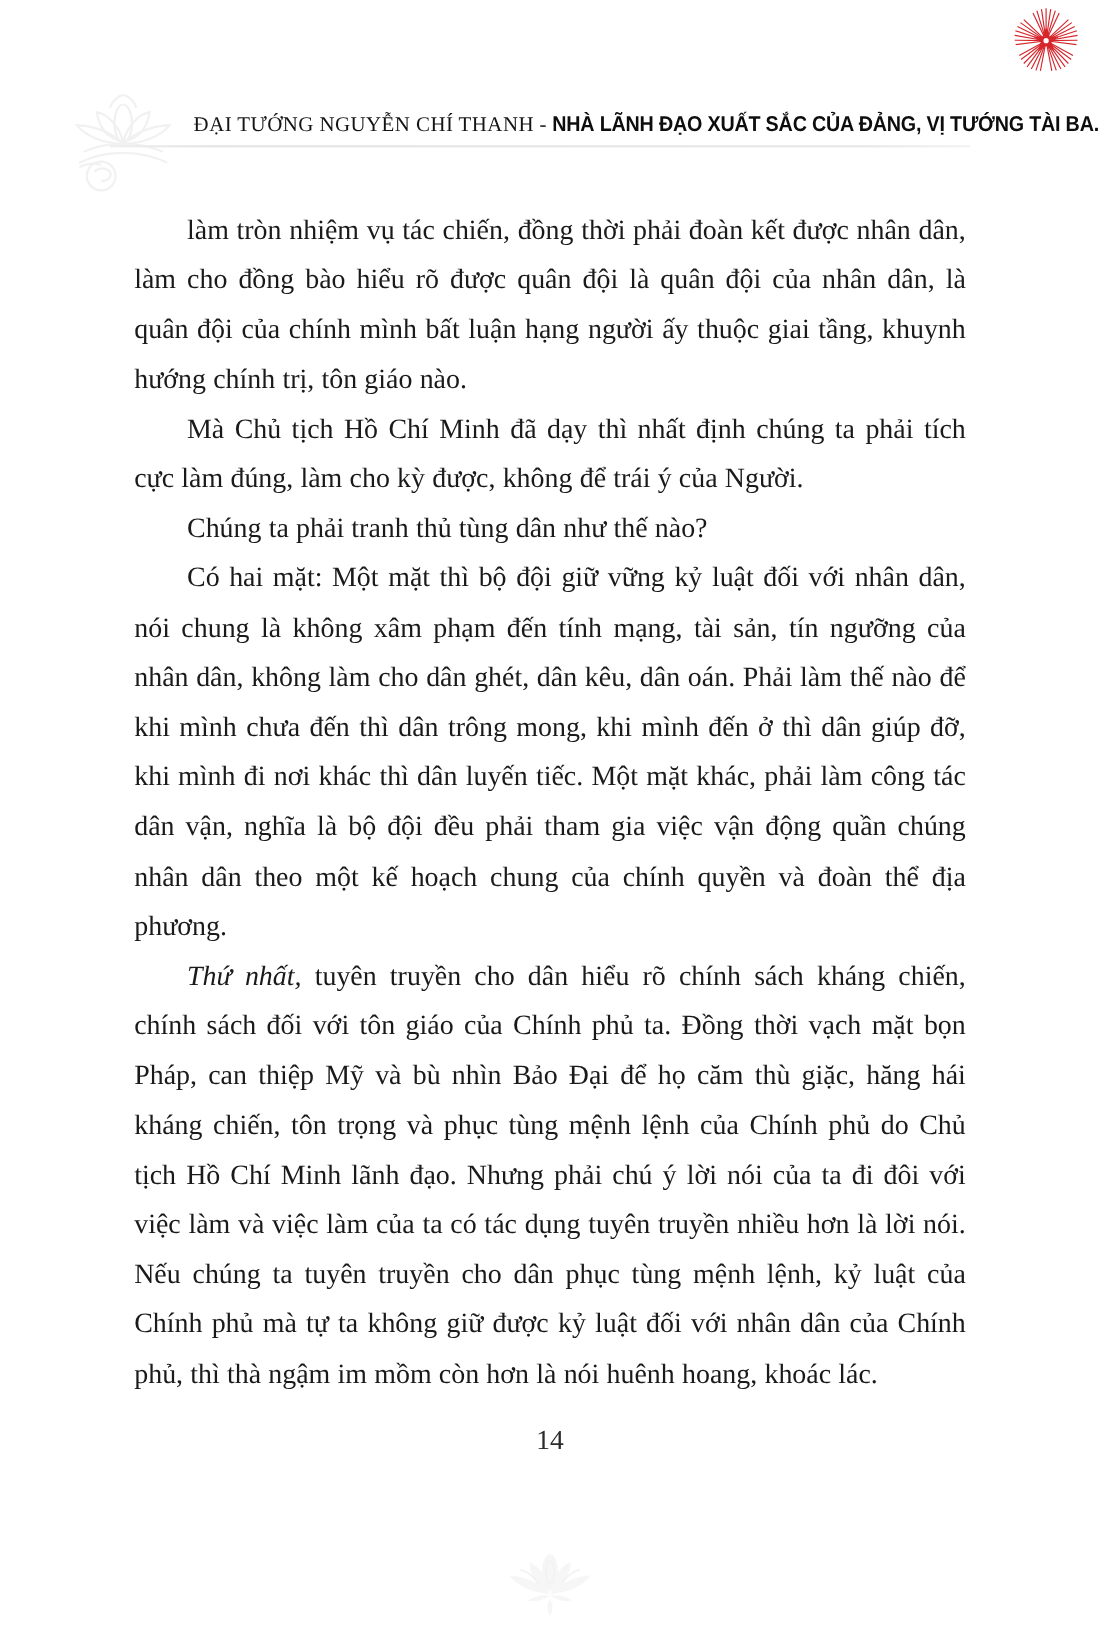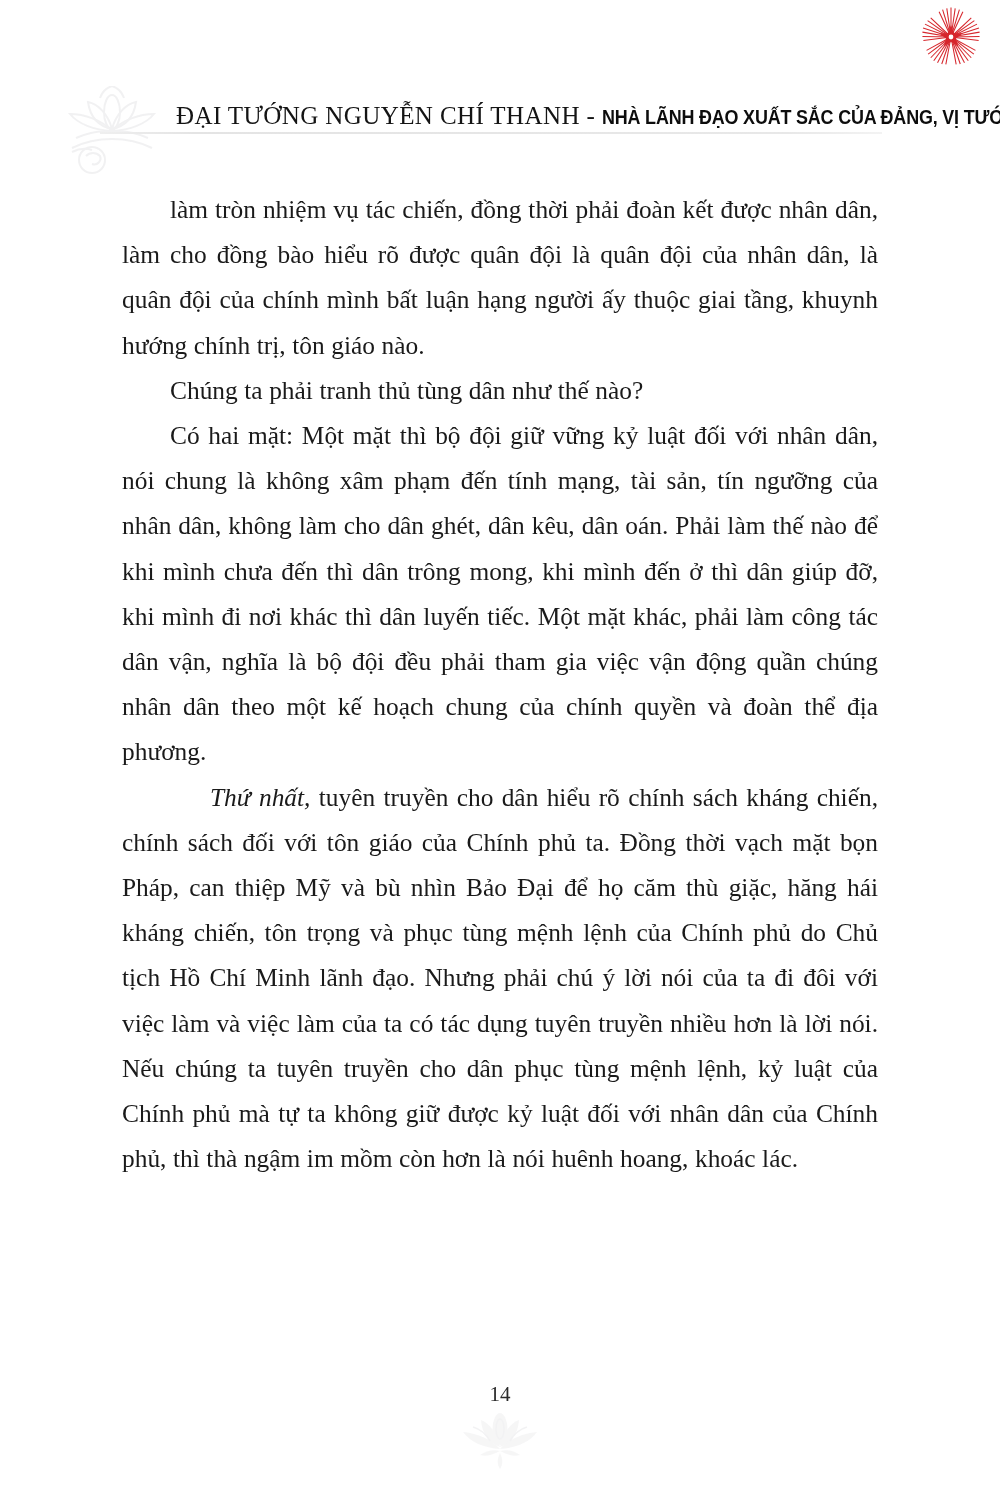--- a/index.html
+++ b/index.html
@@ -42,21 +42,21 @@
     opacity: 0.55;
   }
   .header-text {
     position: absolute;
     left: 176px;
     top: 16px;
     white-space: nowrap;
   }
   .header-serif {
     font-family: "Liberation Serif", "DejaVu Serif", serif;
-    font-size: 25px;
+    font-size: 19px;
     letter-spacing: 0.4px;
     color: #141414;
     font-weight: 400;
   }
   .header-bold {
     font-family: "Liberation Sans Narrow", "Liberation Sans", sans-serif;
     font-size: 19.5px;
     font-weight: bold;
     color: #0d0d0d;
     letter-spacing: -0.2px;
@@ -83,30 +83,30 @@
   p.para {
     margin: 0;
     text-align: justify;
     text-justify: inter-word;
     font-size: 25.4px;
     line-height: 45.2px;
     text-indent: 48px;
     hyphens: none;
     word-spacing: 0.2px;
   }
-  p.para .it { font-style: italic; margin-left: 40px; }
+  p.para .it { font-style: italic; }
 
   
   .page-number {
     position: absolute;
     left: 0;
-    top: 1382px;
+    top: 1296px;
     width: 1000px;
     text-align: center;
-    font-size: 21px;
+    font-size: 25px;
     color: #2b2b2b;
     font-family: "Liberation Serif", "DejaVu Serif", serif;
   }
   .footer-ornament {
     position: absolute;
     left: 50%;
     margin-left: -60px;
     top: 1403px;
     width: 120px;
     height: 66px;
@@ -167,20 +167,21 @@
     <span class="header-serif">ĐẠI TƯỚNG NGUYỄN CHÍ THANH - </span><span class="header-bold">NHÀ LÃNH ĐẠO XUẤT SẮC CỦA ĐẢNG, VỊ TƯỚNG TÀI BA...</span>
   </div>
 
   <div class="header-rule"></div>
 </div>
 
 <div class="body-col">
 
   <p class="para">làm tròn nhiệm vụ tác chiến, đồng thời phải đoàn kết được nhân dân, làm cho đồng bào hiểu rõ được quân đội là quân đội của nhân dân, là quân đội của chính mình bất luận hạng người ấy thuộc giai tầng, khuynh hướng chính trị, tôn giáo nào.</p>
 
+  <p class="para">Mà Chủ tịch Hồ Chí Minh đã dạy thì nhất định chúng ta phải tích cực làm đúng, làm cho kỳ được, không để trái ý của Người.</p>
 
   <p class="para">Chúng ta phải tranh thủ tùng dân như thế nào?</p>
 
   <p class="para">Có hai mặt: Một mặt thì bộ đội giữ vững kỷ luật đối với nhân dân, nói chung là không xâm phạm đến tính mạng, tài sản, tín ngưỡng của nhân dân, không làm cho dân ghét, dân kêu, dân oán. Phải làm thế nào để khi mình chưa đến thì dân trông mong, khi mình đến ở thì dân giúp đỡ, khi mình đi nơi khác thì dân luyến tiếc. Một mặt khác, phải làm công tác dân vận, nghĩa là bộ đội đều phải tham gia việc vận động quần chúng nhân dân theo một kế hoạch chung của chính quyền và đoàn thể địa phương.</p>
 
 
   <p class="para"><span class="it">Thứ nhất,</span><span> tuyên truyền cho dân hiểu rõ chính sách kháng chiến, chính sách đối với tôn giáo của Chính phủ ta. Đồng thời vạch mặt bọn Pháp, can thiệp Mỹ và bù nhìn Bảo Đại để họ căm thù giặc, hăng hái kháng chiến, tôn trọng và phục tùng mệnh lệnh của Chính phủ do Chủ tịch Hồ Chí Minh lãnh đạo. Nhưng phải chú ý lời nói của ta đi đôi với việc làm và việc làm của ta có tác dụng tuyên truyền nhiều hơn là lời nói. Nếu chúng ta tuyên truyền cho dân phục tùng mệnh lệnh, kỷ luật của Chính phủ mà tự ta không giữ được kỷ luật đối với nhân dân của Chính phủ, thì thà ngậm im mồm còn hơn là nói huênh hoang, khoác lác.</span></p>
 
 </div>
 

